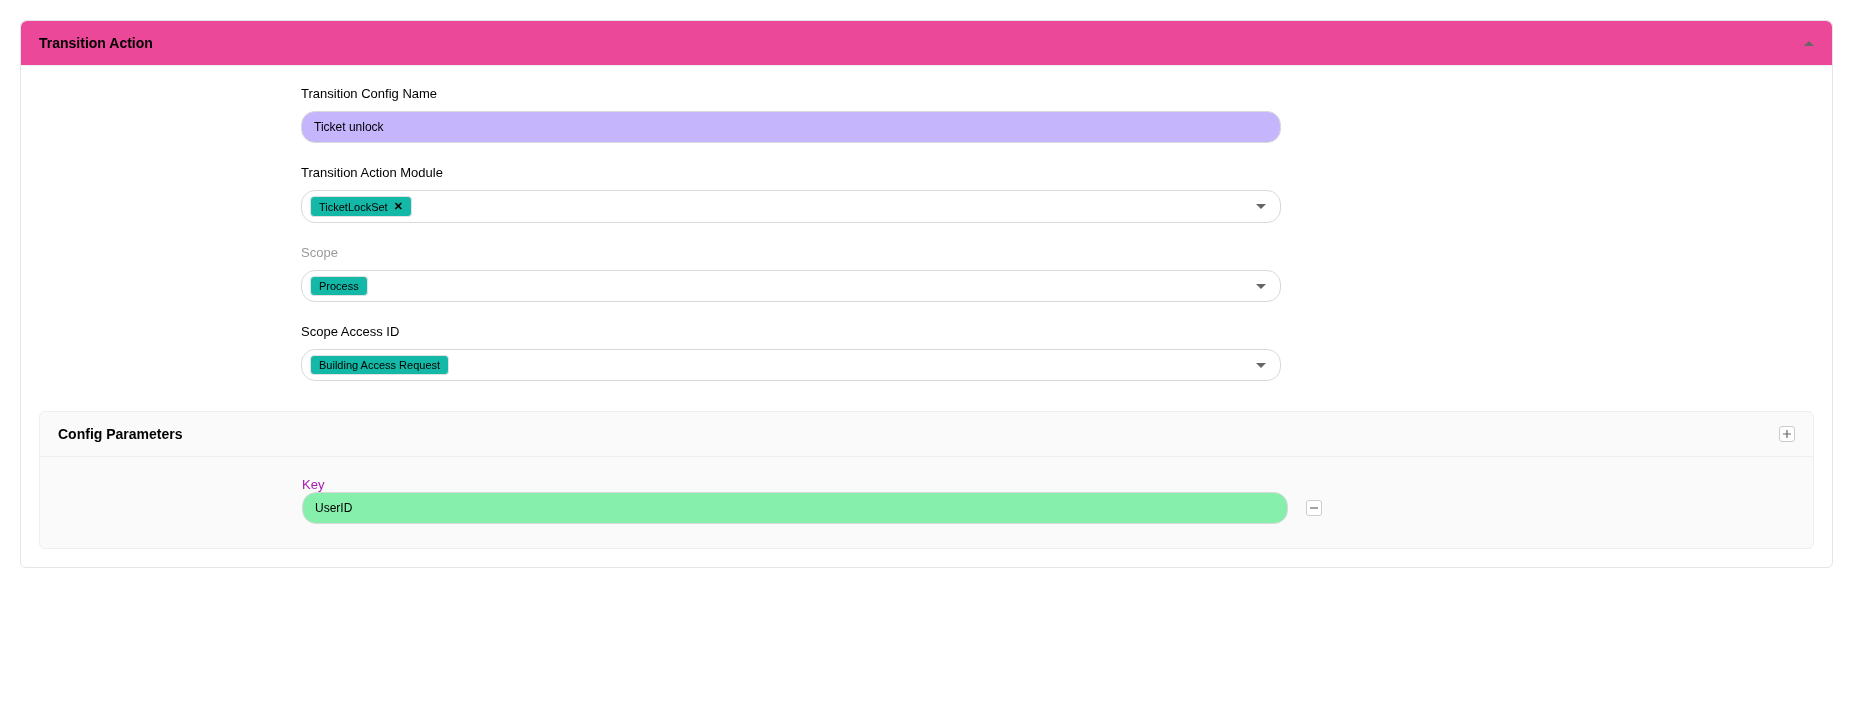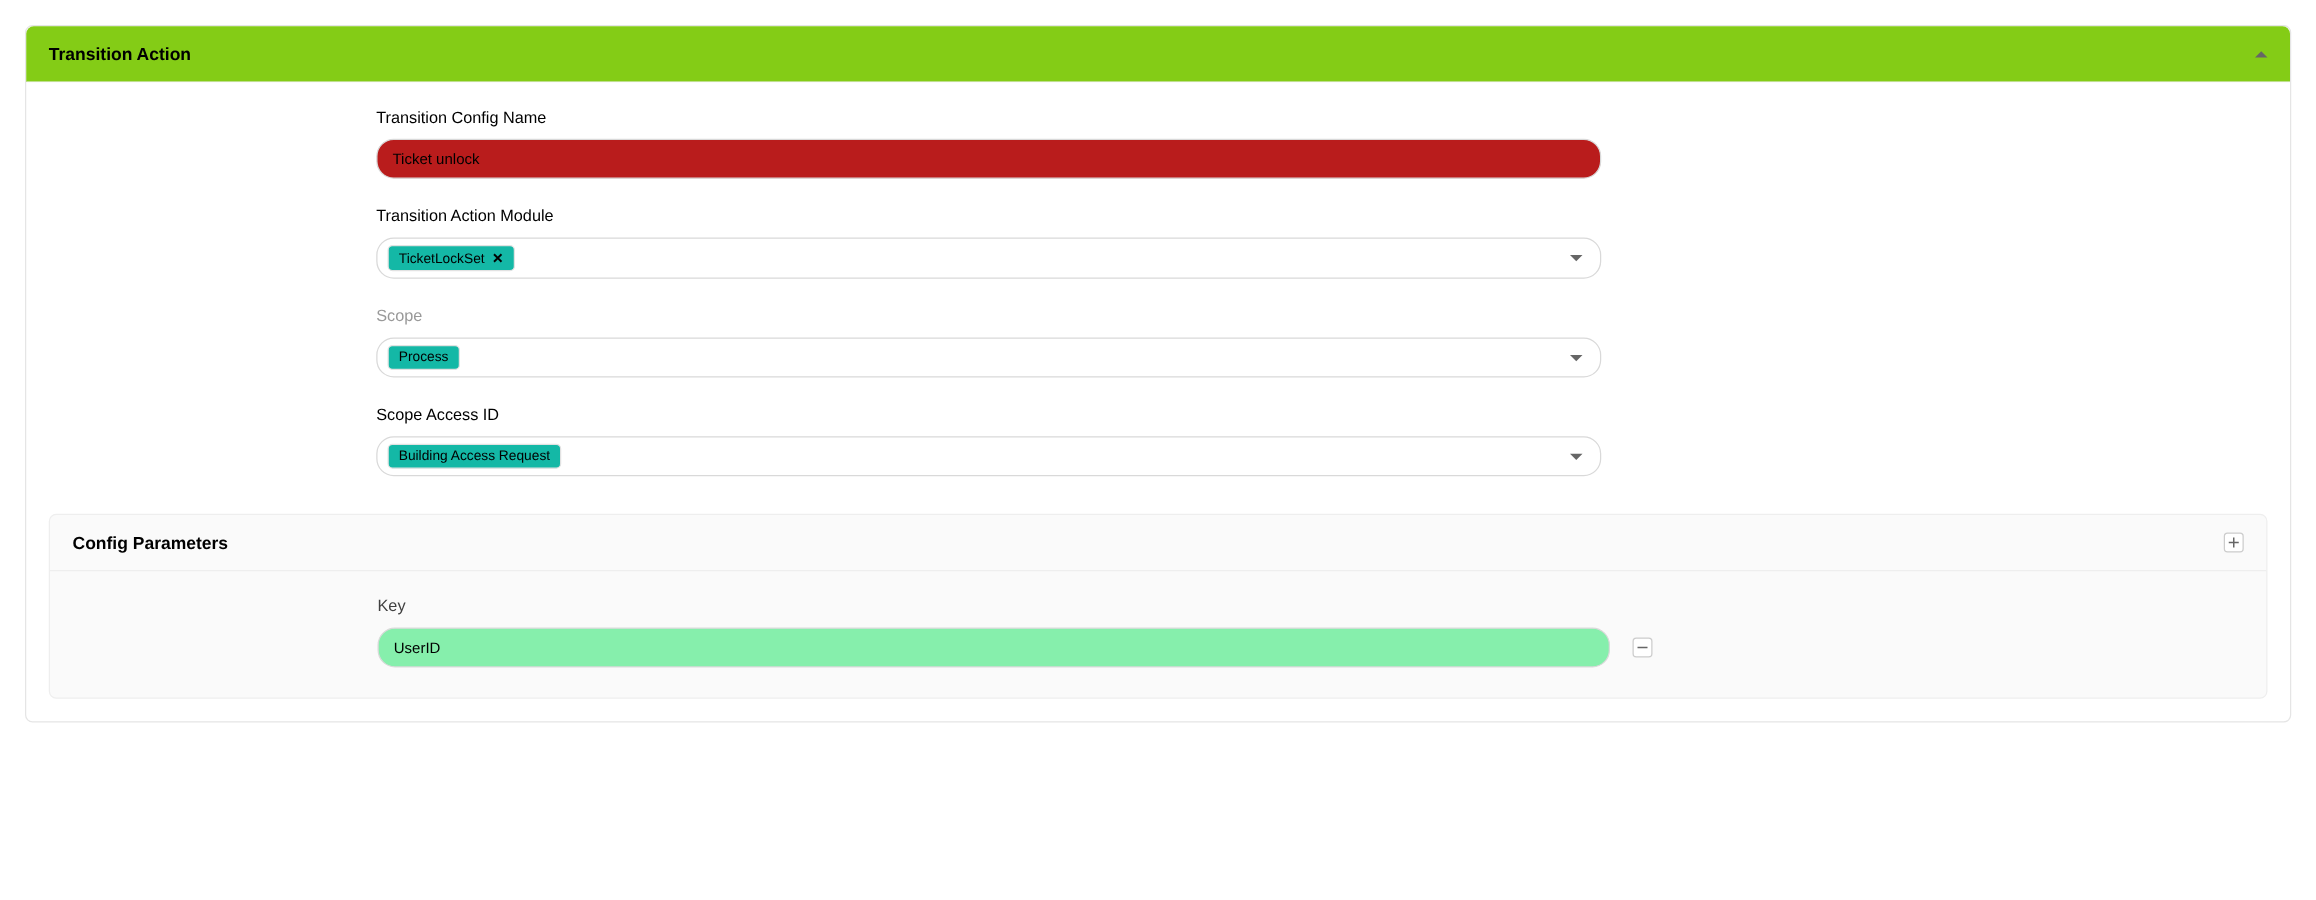--- a/index.html
+++ b/index.html
@@ -14,21 +14,21 @@
   .panel {
     border: 1px solid #e5e5e5;
     border-radius: 6px;
     margin-bottom: 12px;
   }
   .panel-header {
     display: flex;
     justify-content: space-between;
     align-items: center;
     padding: 14px 18px;
-    background: #84cc16;
+    background: #ec4899;
     border-bottom: 1px solid #eee;
     border-top-left-radius: 6px;
     border-top-right-radius: 6px;
   }
   .panel-header .title {
     font-weight: 700;
     font-size: 14px;
   }
   .panel-body {
     padding: 20px 0 30px 0;
@@ -45,21 +45,21 @@
   }
   .field-label.muted { color: #999; }
   .field-label.first { margin-top: 0; }
   .text-input {
     width: 100%;
     border: 1px solid #d9d9d9;
     border-radius: 14px;
     padding: 8px 12px;
     font-size: 12px;
     color: #000;
-    background: #b91c1c;
+    background: #c4b5fd;
     outline: none;
   }
   .text-input::placeholder { color: #999; }
   .select-box {
     width: 100%;
     border: 1px solid #d9d9d9;
     border-radius: 14px;
     padding: 5px 8px;
     display: flex;
     align-items: center;
@@ -122,22 +122,22 @@
     width: 1020px;
   }
   .row {
     display: flex;
     gap: 18px;
     align-items: flex-end;
   }
   .col { flex: 1; }
   .col-label {
     font-size: 13px;
-    color: #404040;
-    margin-bottom: 10px;
+    color: #a21caf;
+    margin-bottom: 0;
   }
   .kv-input {
     width: 100%;
     border: 1px solid #d9d9d9;
     border-radius: 14px;
     padding: 8px 12px;
     font-size: 12px;
     background: #86efac;
     outline: none;
   }

